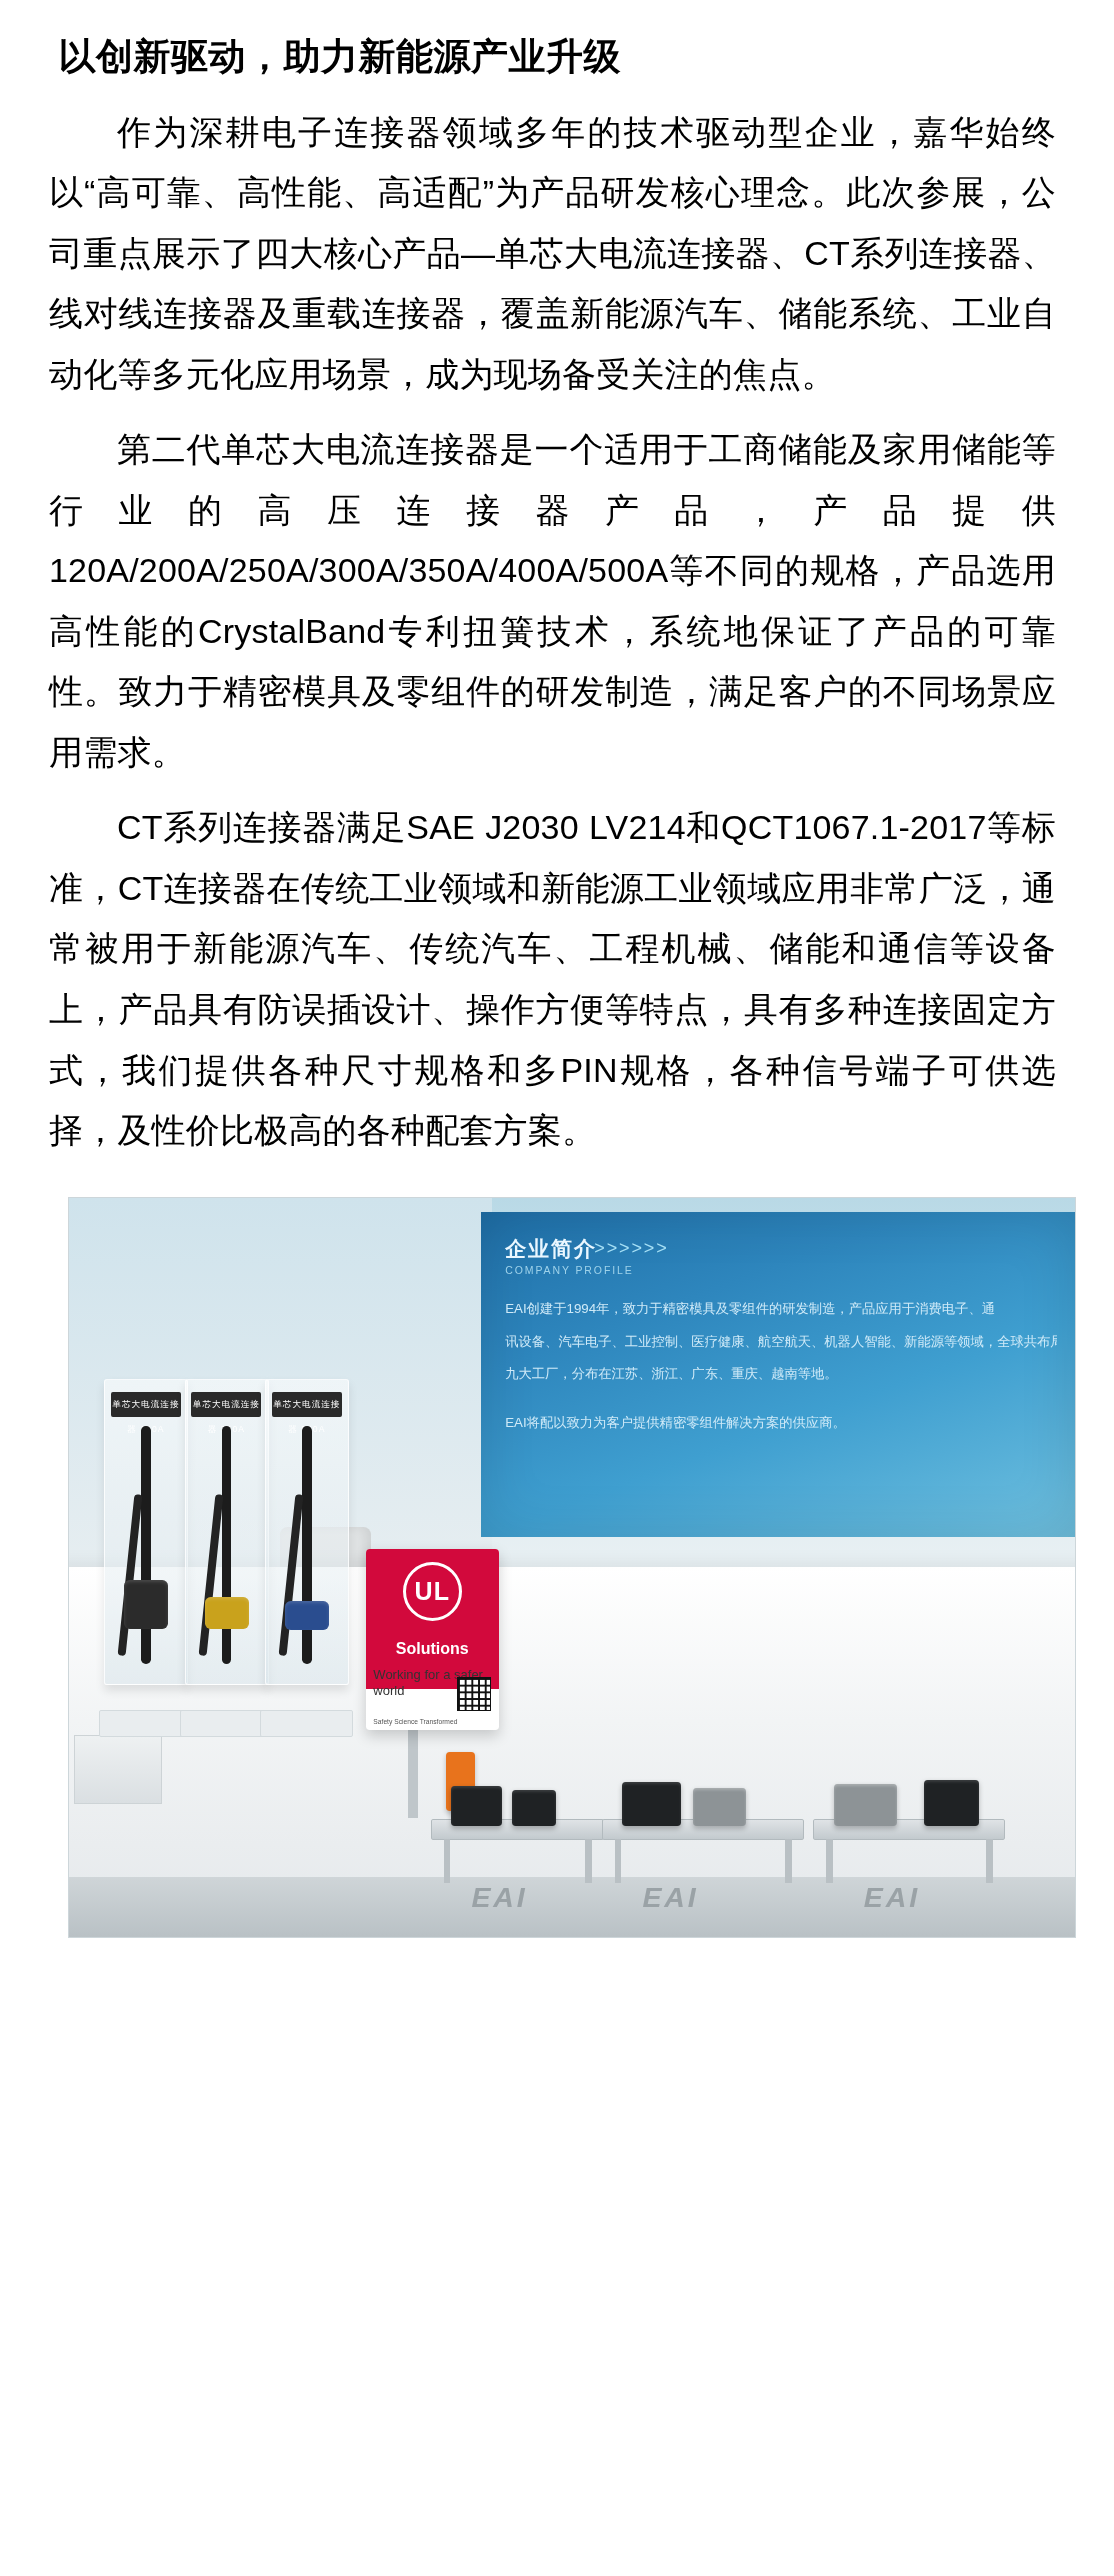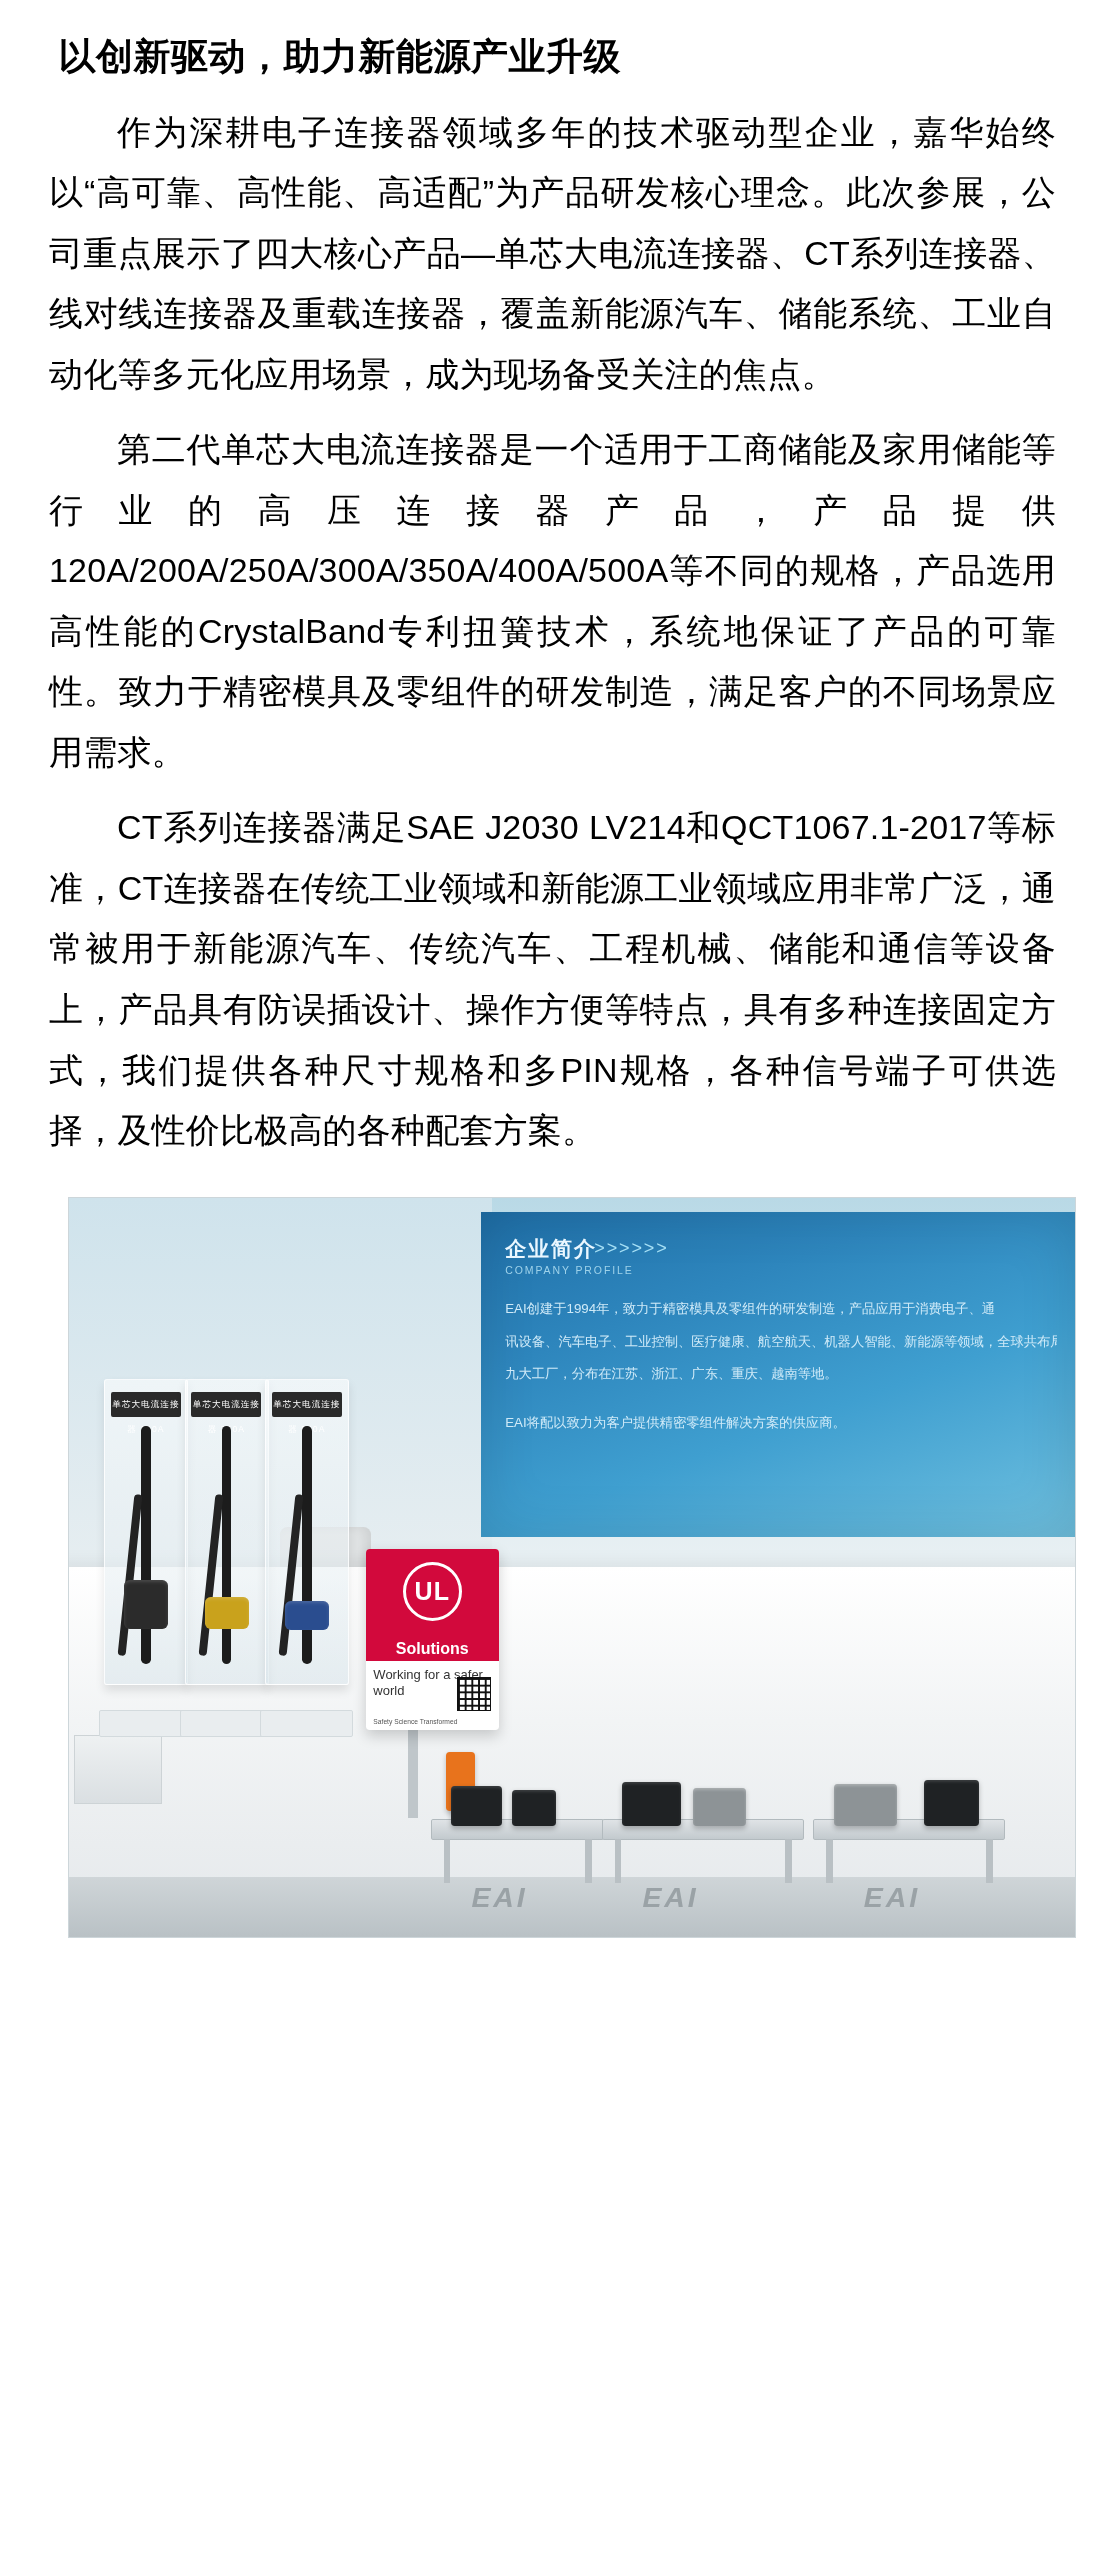--- a/index.html
+++ b/index.html
@@ -207,21 +207,21 @@
     height: 181px;
     background: #ffffff;
     border-radius: 3.8px;
     box-shadow: 0 5.7px 13.3px rgba(0,0,0,0.18);
     overflow: hidden;
   }
   .ulsign .top {
     position: absolute;
     left: 0; top: 0;
     width: 100%;
-    height: 112px;
+    height: 140px;
     background: #d2093c;
     color: #fff;
     text-align: center;
   }
   .ulsign .ulmark {
     margin-top: 13.3px;
     width: 53px;
     height: 53px;
     border: 3.8px solid #ffffff;
     border-radius: 50%;

